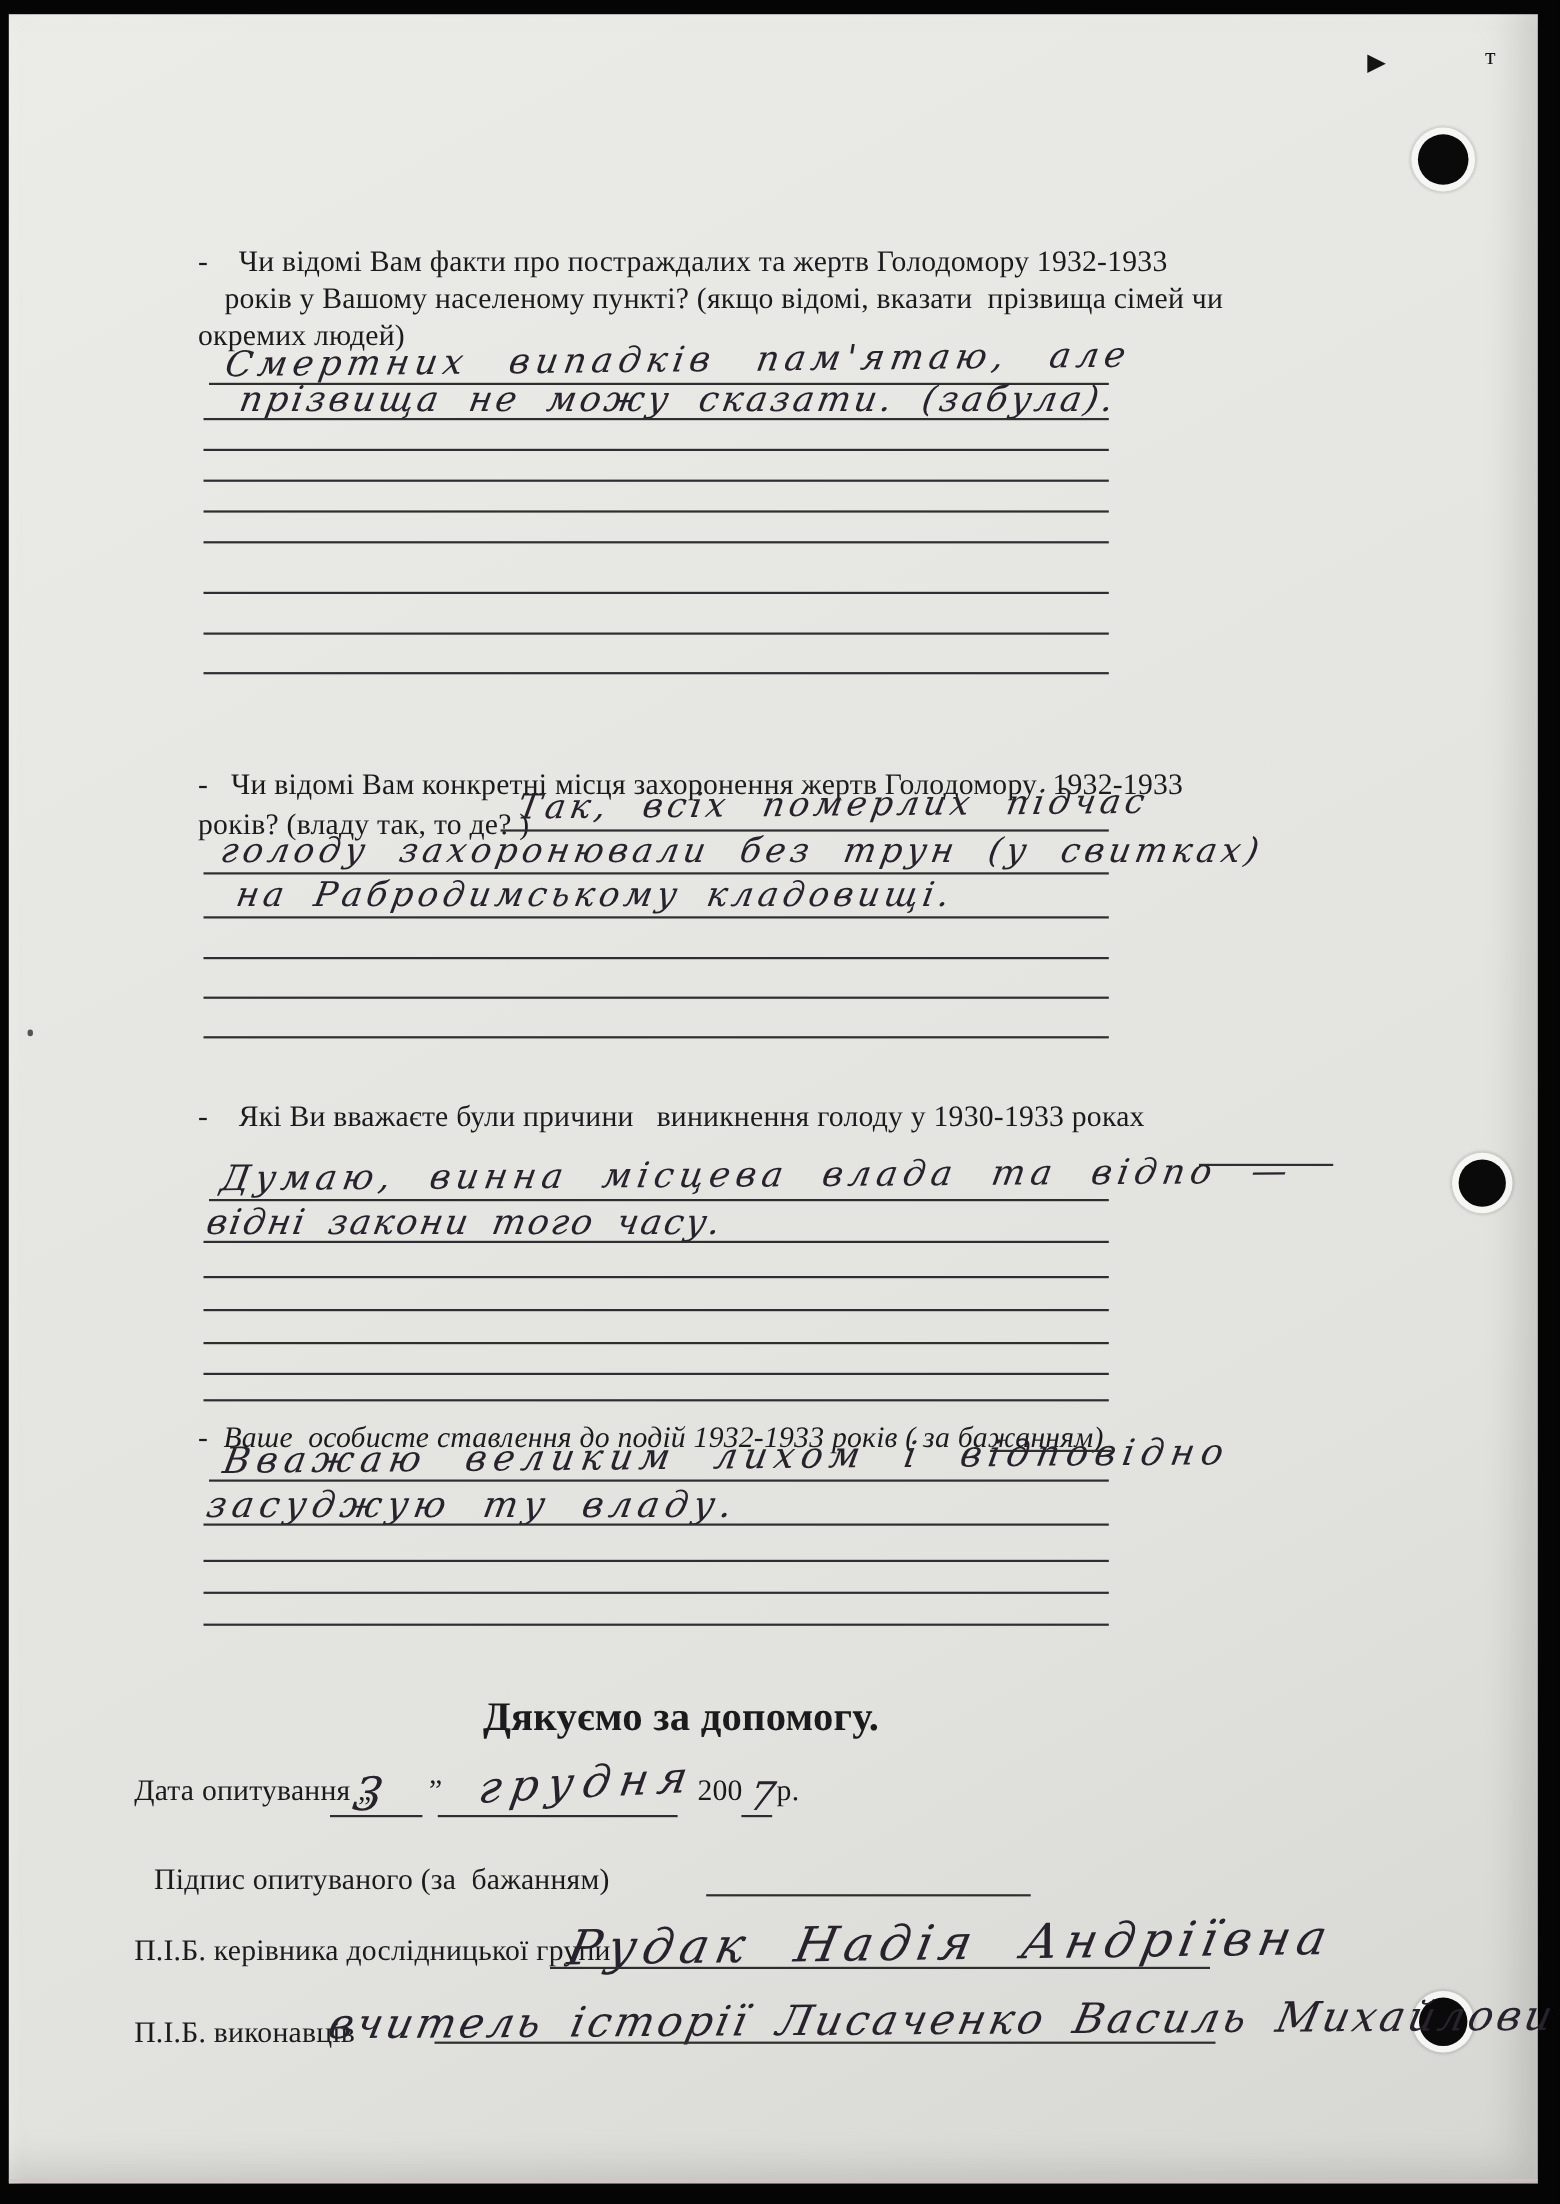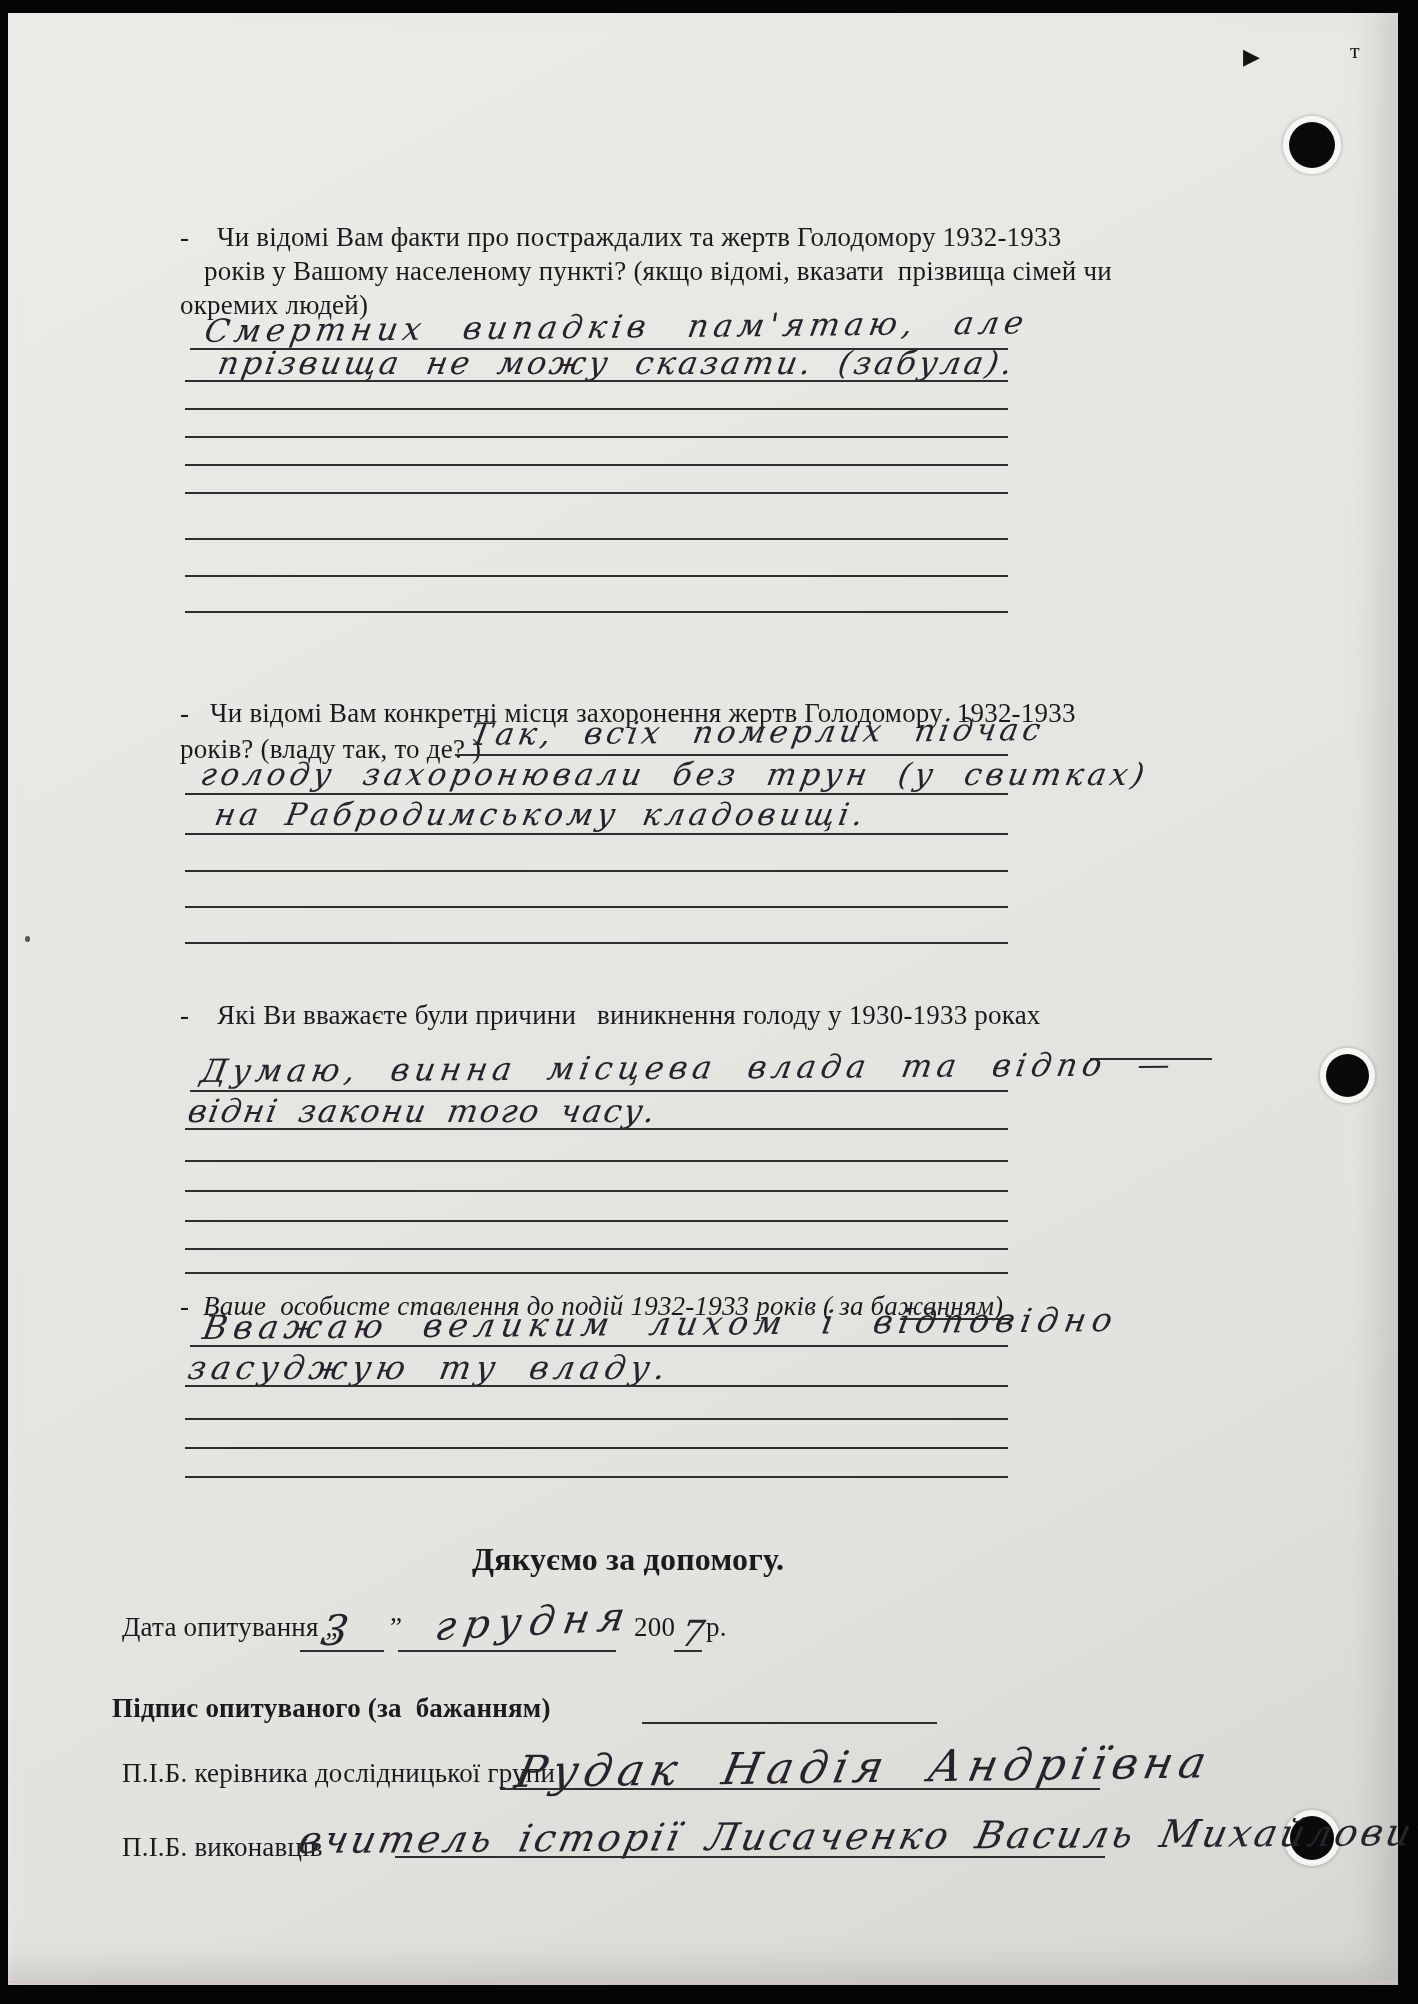--- a/index.html
+++ b/index.html
@@ -100,34 +100,34 @@
   <span class="hw" style="left:200px; top:1308px; font-size:33px; letter-spacing:6px; word-spacing:18px; transform:skewX(-10deg) rotate(-0.5deg);">Вважаю великим лихом і відповідно</span>
   <div class="rule" style="left:190px; top:1345px; width:818px;"></div>
 
   <span class="hw" style="left:185px; top:1348px; font-size:33px; letter-spacing:5px; word-spacing:14px; transform:skewX(-10deg);">засуджую ту владу.</span>
   <div class="rule" style="left:185px; top:1385px; width:823px;"></div>
 
   <div class="rule" style="left:185px; top:1418px; width:823px;"></div>
   <div class="rule" style="left:185px; top:1447px; width:823px;"></div>
   <div class="rule" style="left:185px; top:1476px; width:823px;"></div>
 
-  <span class="pr b" style="left:472px; top:1541px; font-size:32px;">Дякуємо за допомогу.</span>
+  <span class="pr b" style="left:439px; top:1541px; font-size:37px;">Дякуємо за допомогу.</span>
 
   <span class="pr" style="left:122px; top:1612px;">Дата опитування „</span>
   <span class="hw" style="left:318px; top:1606px; font-size:42px; transform:skewX(-8deg);">3</span>
   <span class="pr" style="left:390px; top:1612px;">”</span>
   <div class="rule" style="left:300px; top:1650px; width:84px;"></div>
   <span class="hw" style="left:432px; top:1603px; font-size:40px; letter-spacing:8px; transform:skewX(-12deg) rotate(-3deg);">грудня</span>
   <div class="rule" style="left:398px; top:1650px; width:218px;"></div>
   <span class="pr" style="left:634px; top:1612px;">200</span>
   <span class="hw" style="left:679px; top:1613px; font-size:36px; transform:skewX(-8deg);">7</span>
   <div class="rule" style="left:674px; top:1650px; width:28px;"></div>
   <span class="pr" style="left:706px; top:1612px;">р.</span>
 
-  <span class="pr" style="left:112px; top:1693px;font-weight:bold;">Підпис опитуваного (за  бажанням)</span>
+  <span class="pr" style="left:140px; top:1693px;">Підпис опитуваного (за  бажанням)</span>
   <div class="rule" style="left:642px; top:1722px; width:295px;"></div>
 
   <span class="pr" style="left:122px; top:1758px;">П.І.Б. керівника дослідницької групи</span>
   <span class="hw" style="left:512px; top:1746px; font-size:44px; letter-spacing:6px; word-spacing:20px; transform:skewX(-12deg) rotate(-0.8deg);">Рудак Надія Андріївна</span>
   <div class="rule" style="left:500px; top:1788px; width:600px;"></div>
 
   <span class="pr" style="left:122px; top:1832px;">П.І.Б. виконавців</span>
   <span class="hw" style="left:295px; top:1818px; font-size:38px; letter-spacing:3px; word-spacing:10px; transform:skewX(-12deg) rotate(-0.4deg);">вчитель історії Лисаченко Василь Михайлович</span>
   <div class="rule" style="left:395px; top:1856px; width:710px;"></div>
 </div>

